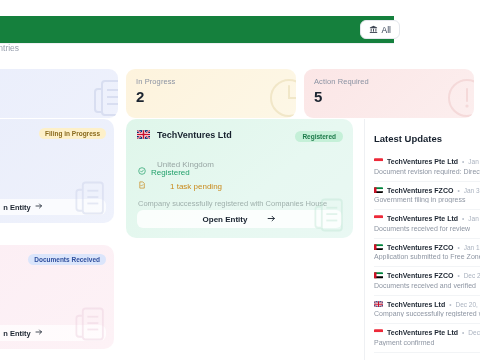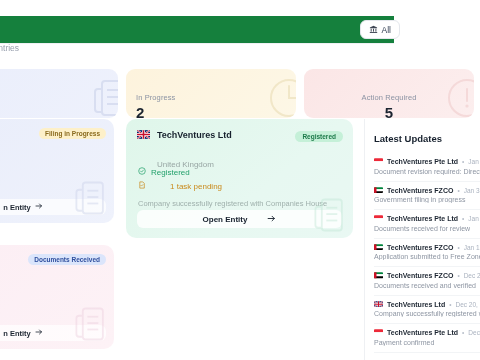--- a/index.html
+++ b/index.html
@@ -43,32 +43,32 @@
 
   
   .stats {
     position: absolute; left: -52px; top: 69px;
     display: flex; gap: 8px;
   }
   .stat {
     position: relative;
     width: 170px; height: 49px;
     border-radius: 9px;
-    padding: 24px 10px;
+    padding: 8px 10px;
     overflow: hidden;
   }
   .stat .lbl { font-size: 7.5px; color: #8b93a3; letter-spacing: .1px; white-space: nowrap; }
   .stat .val { font-size: 15px; font-weight: 700; color: #1b2430; margin-top: 3px; line-height: 1; }
   .stat .ghost {
     position: absolute; right: -16px; top: 6px;
     opacity: .5;
   }
   .s-blue   { background: linear-gradient(135deg,#eaeefb 0%,#eef1fc 100%); }
   .s-amber  { background: linear-gradient(135deg,#fdf3dd 0%,#fdf7e6 100%); }
-  .s-rose   { background: linear-gradient(135deg,#fbe6e6 0%,#fceeee 100%); text-align: center; }
+  .s-rose   { background: linear-gradient(135deg,#fbe6e6 0%,#fceeee 100%); }
 
   
   .ecard {
     position: absolute;
     border-radius: 10px;
     overflow: hidden;
   }
   .ecard .badge {
     position: absolute; right: 8px; top: 9px;
     font-size: 6.5px; font-weight: 600;

